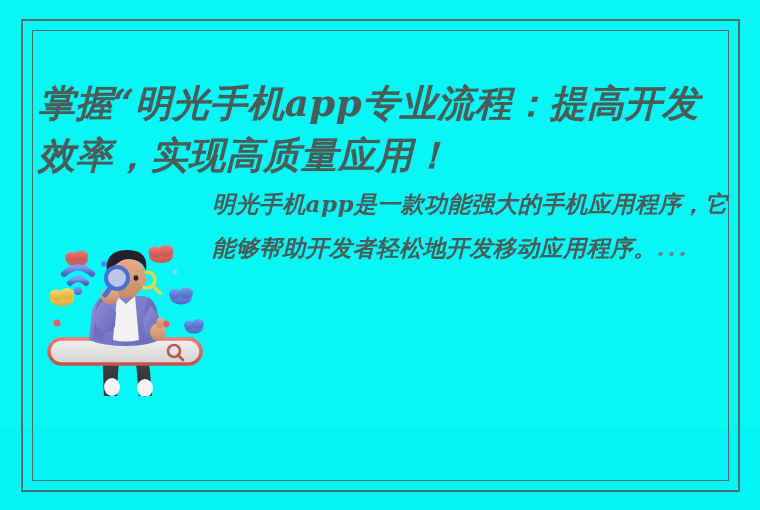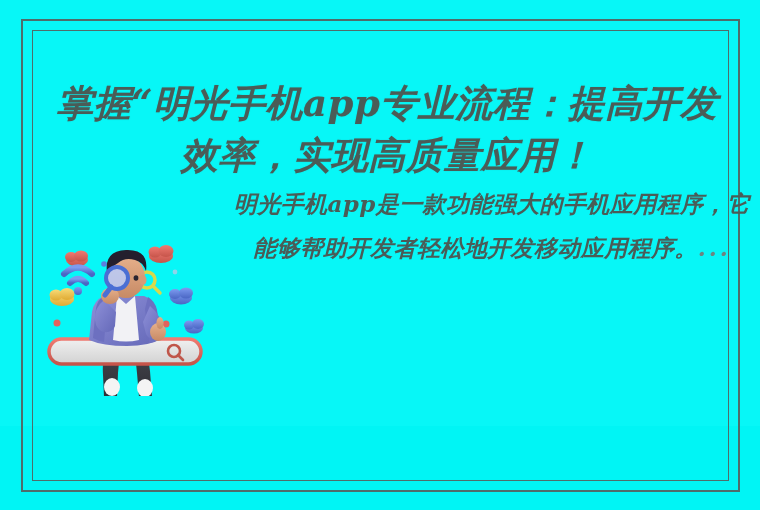--- a/index.html
+++ b/index.html
@@ -12,21 +12,20 @@
     overflow: hidden;
     background: #00f5f5;
     font-family: "DejaVu Sans", sans-serif;
   }
 
   #page {
     position: relative;
     width: 760px;
     height: 426px;
     background: #07f7f7;
-    text-align: center;
   }
 
   
   .frame-outer {
     position: absolute;
     left: 21px;
     top: 19px;
     width: 719px;
     height: 473px;
     border: 2px solid #4e6d6b;
@@ -69,21 +68,20 @@
     top: 182px;
     width: 520px;
     color: #4a5c57;
     font-family: "DejaVu Serif", serif;
     font-weight: 700;
     font-style: italic;
     font-size: 23px;
     line-height: 44px;
     letter-spacing: 0.4px;
     word-break: break-all;
-    margin-left: 20px;
   }
   .body-text .ellipsis {
     color: #6d8480;
     letter-spacing: 3px;
   }
 
   
   .illustration {
     position: absolute;
     left: 44px;

